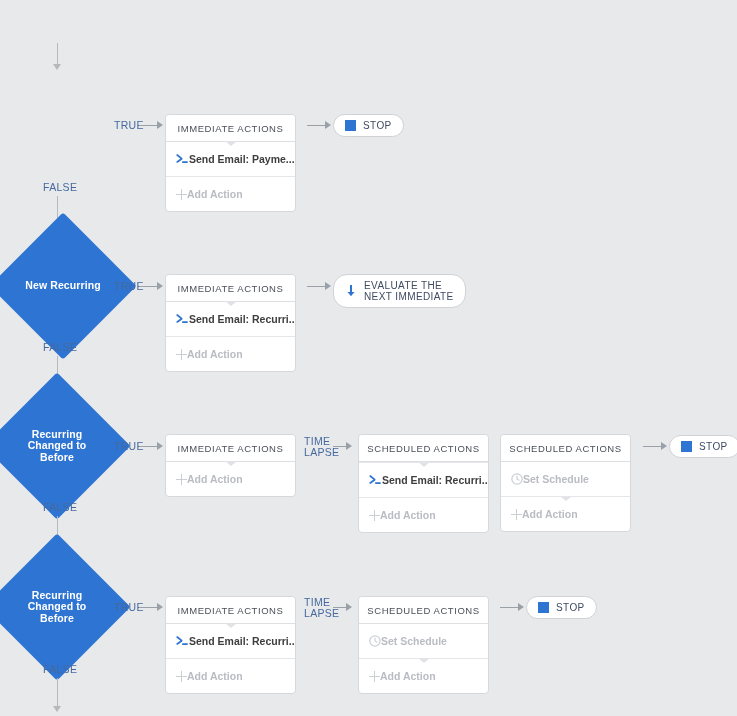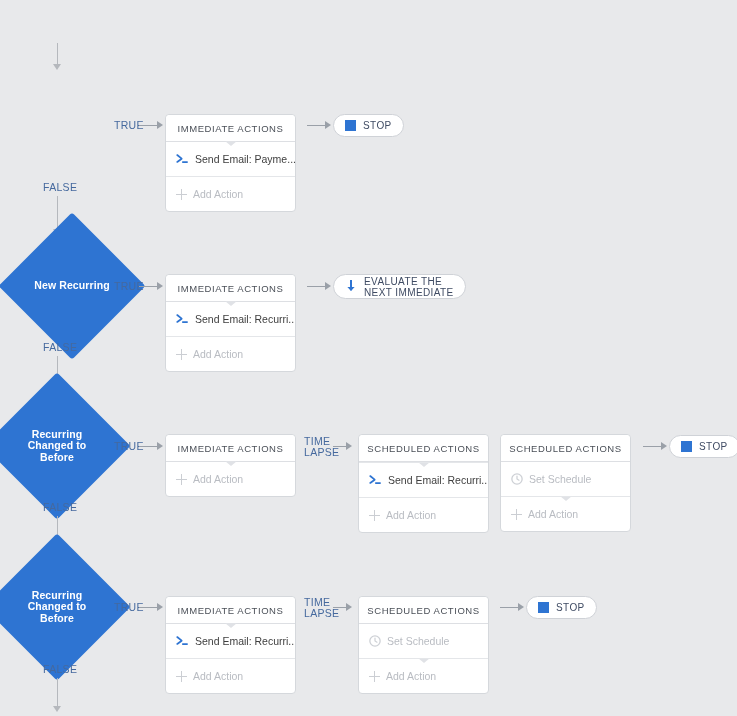--- a/index.html
+++ b/index.html
@@ -69,21 +69,21 @@
     border-bottom:1px solid #dddfe3;background:#fff;
     border-radius:4px 4px 0 0;position:relative;
   }
   .card-row{
     height:34px;display:flex;align-items:center;
     padding-left:10px;font-size:10.5px;color:#3e3e3e;
     position:relative;white-space:nowrap;overflow:hidden;
   }
   .card-row.divided{border-top:1px solid #e4e6e9;}
   .card-row.muted{color:#b9bcc2;}
-  .card-row .txt{margin-left:6px;}
+  .card-row .txt{margin-left:0;font-weight:bold;}
 
   
   .notch{
     position:absolute;left:50%;transform:translateX(-50%);
     width:0;height:0;border-left:6px solid transparent;
     border-right:6px solid transparent;border-top:5px solid #e0e2e6;
     bottom:-5px;z-index:3;
   }
   .notch-row{
     position:absolute;left:50%;transform:translateX(-50%);
@@ -160,21 +160,21 @@
   </div>
 
   <div class="abs harrow" style="left:307px;top:125px;width:19px;"></div>
   <div class="abs arrow-head-right" style="left:325px;top:121px;"></div>
 
   <div class="abs pill" style="left:333px;top:114px;height:23px;">
     <span class="stop-sq"></span>
     <span class="pill-txt">STOP</span>
   </div>
 
-  <div class="abs diamond-wrap" style="left:20px;top:234px;">
+  <div class="abs diamond-wrap" style="left:11px;top:234px;">
     <div class="diamond"></div>
     <div class="diamond-label">
       <span>New Recurring</span>
     </div>
   </div>
   <div class="abs branch-label" style="left:114px;top:280px;">
     <span>TRUE</span>
   </div>
   <div class="abs harrow" style="left:139px;top:286px;width:19px;"></div>
   <div class="abs arrow-head-right" style="left:157px;top:282px;"></div>
@@ -200,21 +200,21 @@
     </div>
     <div class="card-row divided muted">
       <span class="ico-plus"></span>
       <span class="txt">Add Action</span>
     </div>
   </div>
 
   <div class="abs harrow" style="left:307px;top:286px;width:19px;"></div>
   <div class="abs arrow-head-right" style="left:325px;top:282px;"></div>
 
-  <div class="abs pill" style="left:333px;top:274px;height:25px;">
+  <div class="abs pill" style="left:333px;top:274px;height:34px;">
     <span class="dn-arrow">
       <svg viewBox="0 0 12 13" width="12" height="13">
           <path d="M6 0.5 L6 9.5" stroke="currentColor" stroke-width="2" stroke-linecap="round"></path>
           <path d="M2.4 7 L6 11 L9.6 7" fill="currentColor"></path>
         </svg>
     </span>
     <span class="pill-txt">
       <span>EVALUATE THE</span><br>
       <span>NEXT IMMEDIATE</span>
     </span>

